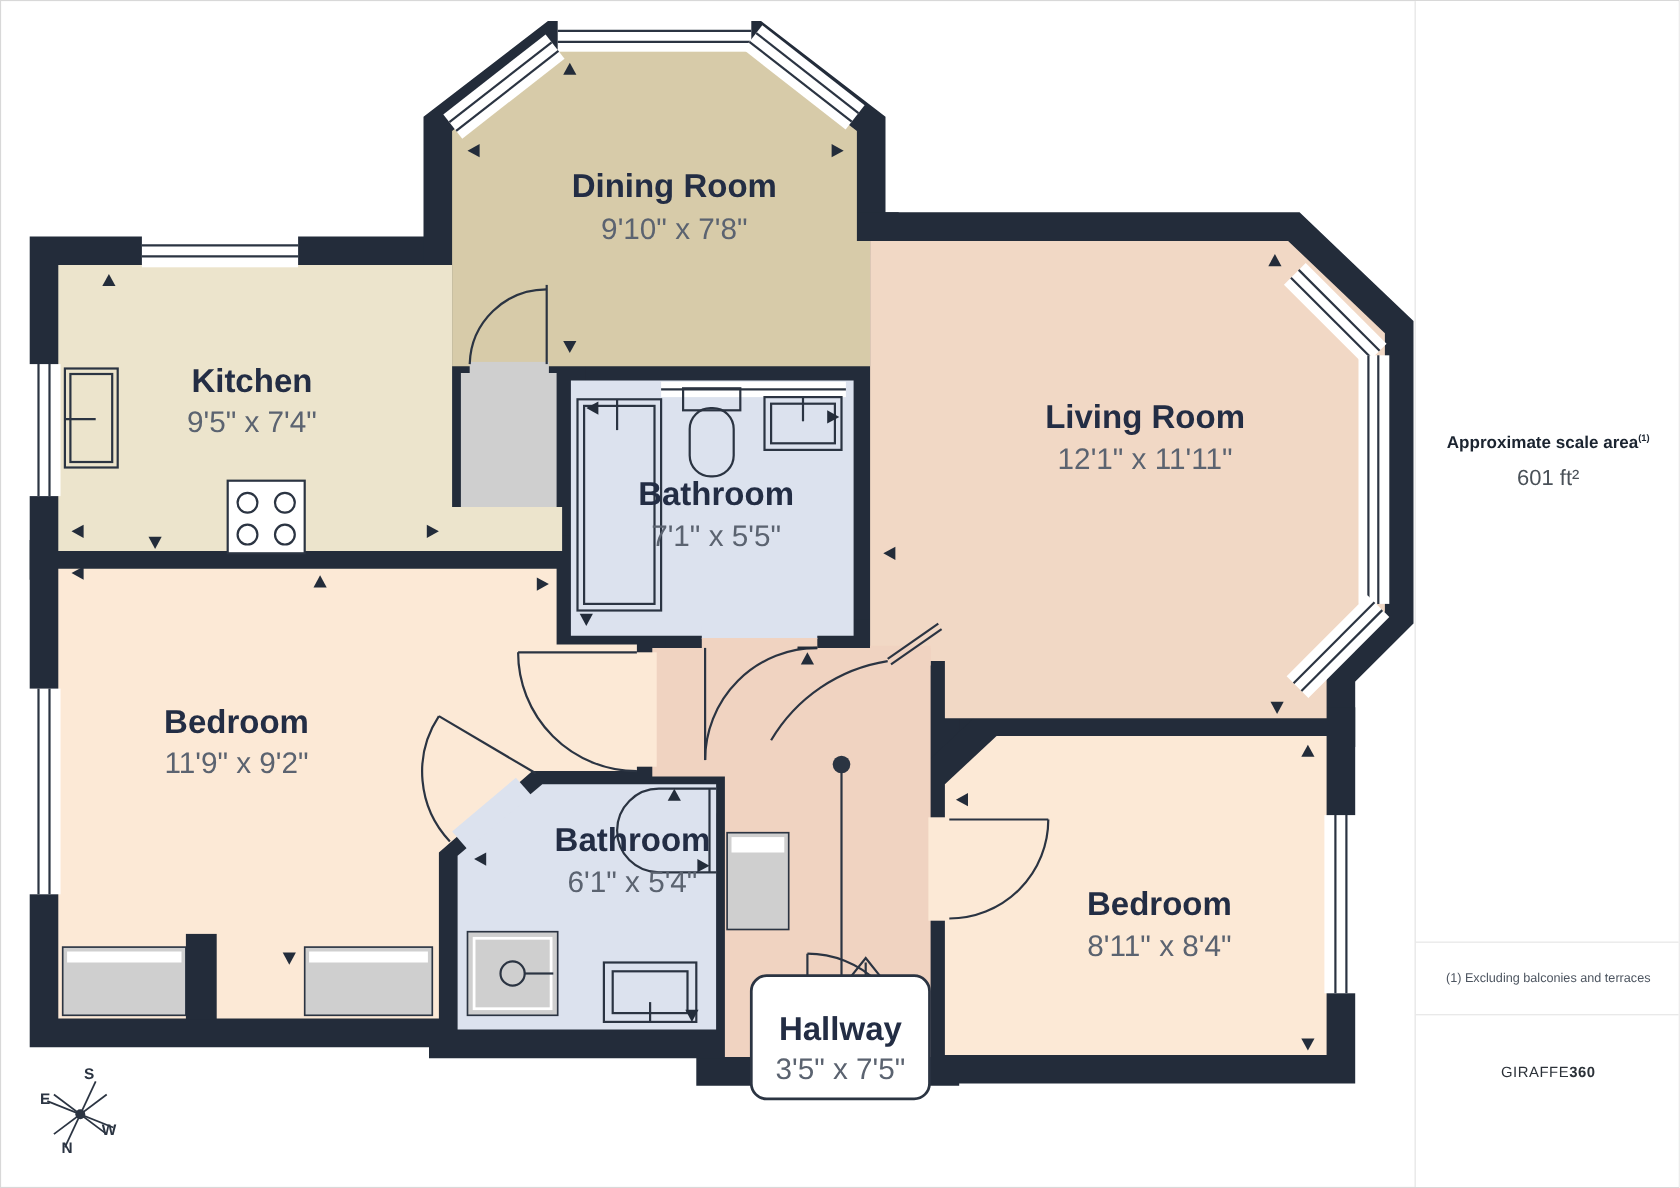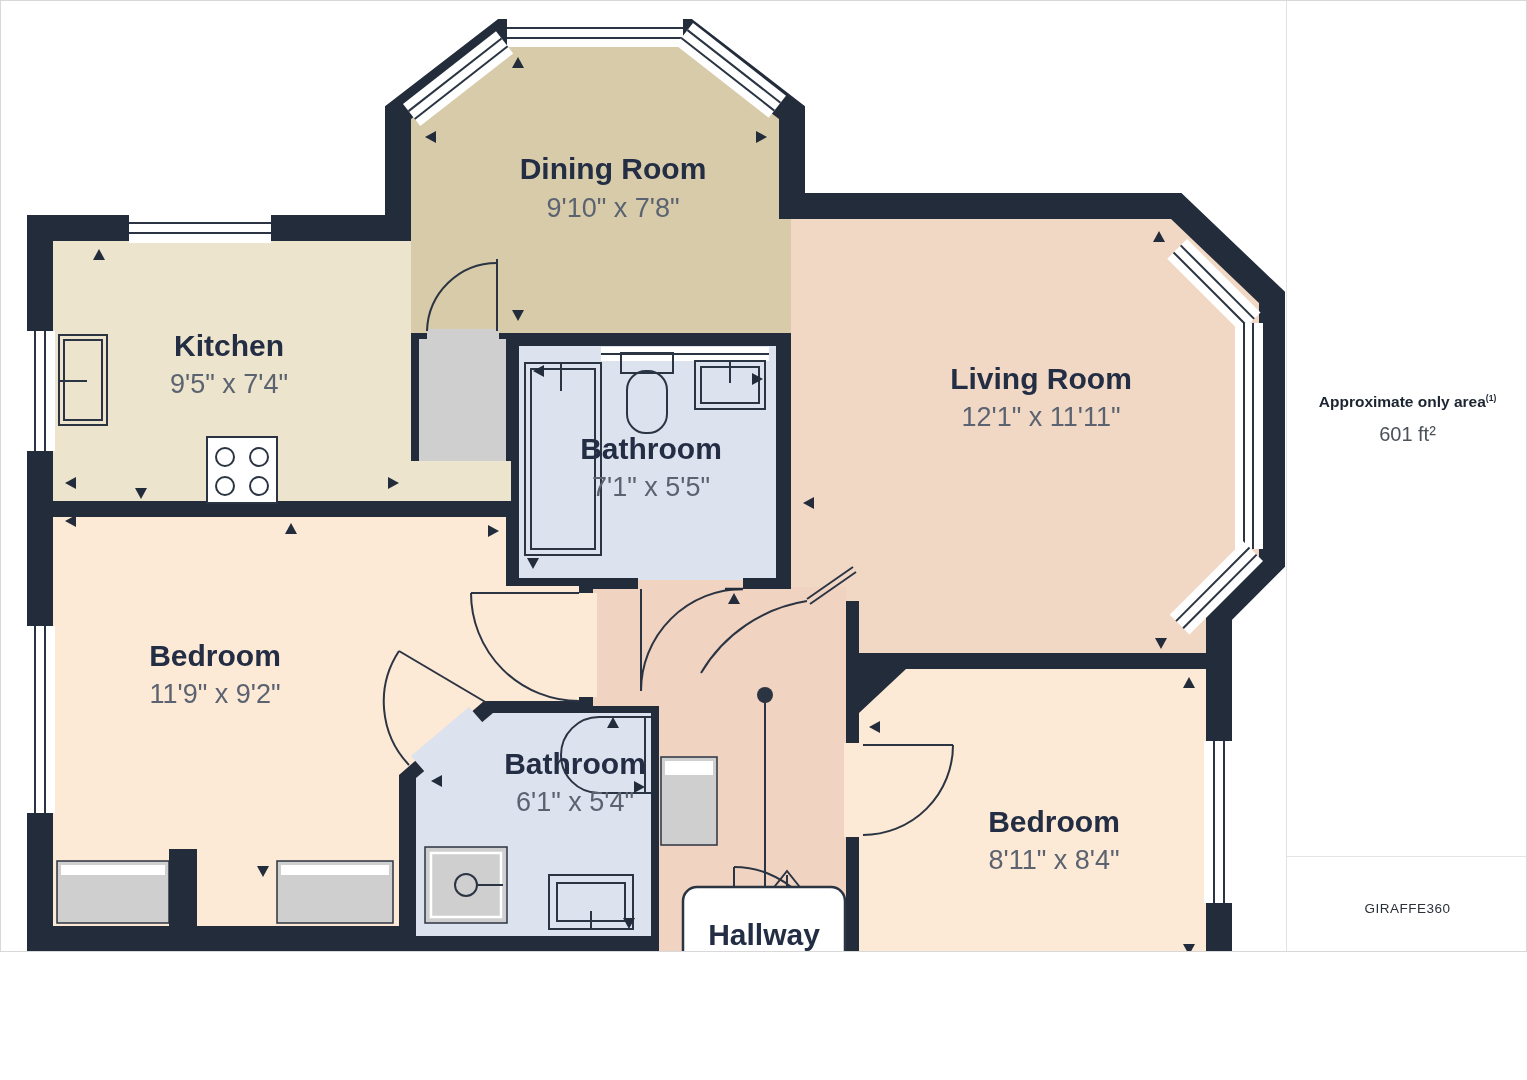--- a/index.html
+++ b/index.html
@@ -1,17 +1,17 @@
 <!DOCTYPE html>
 <html><head>
 <meta charset="utf-8">
 <style>
   html,body{margin:0;padding:0;background:#ffffff;}
   body{font-family:"Liberation Sans", sans-serif;}
-  #page{position:relative;width:1527px;height:952px;background:#ffffff;
+  #page{position:relative;width:1527px;height:1080px;background:#ffffff;
         border:1px solid #d8d8d8;box-sizing:border-box;overflow:hidden;}
   #plan{position:absolute;left:0;top:0;}
 
   
   .halo{fill:#232C3A;stroke:#232C3A;stroke-width:52;stroke-linejoin:miter;}
   .win{fill:#ffffff;}
   .winline{stroke:#2b3442;stroke-width:2;fill:none;}
   .fx{stroke:#2b3442;stroke-width:2;fill:none;}
   .fxw{stroke:#2b3442;stroke-width:2;fill:#ffffff;}
   .fxg{stroke:#2b3442;stroke-width:1.5;fill:#cfcfcf;}
@@ -30,21 +30,21 @@
   .sb-area{margin-top:392px;text-align:center;}
   .sb-area-label{font-size:15.5px;font-weight:bold;color:#1b2430;}
   .sb-area-label sup{font-size:8.5px;}
   .sb-area-value{margin-top:12px;font-size:20px;color:#4a5158;}
   .sb-sec2{height:66px;border-bottom:1px solid #e4e4e4;box-sizing:border-box;
            display:flex;align-items:center;justify-content:center;}
   .sb-footnote{font-size:11.5px;color:#4d5560;text-align:center;padding:0 14px;}
   .sb-sec3{padding:20px 20px 0 20px;text-align:center;}
   .sb-disclaimer{font-size:11.5px;line-height:1.6;color:#4d5560;}
   .sb-brand{margin-top:24px;font-size:13.5px;color:#2b3138;letter-spacing:.5px;}
-  .sb-brand .b{font-weight:normal;}
+  .sb-brand .b{font-weight:bold;}
 </style>
 </head>
 <body>
 
 <div id="page">
 
 <svg id="plan" width="1285" height="1080" viewBox="0 0 1285 1080" xmlns="http://www.w3.org/2000/svg">
   <defs>
     <path id="r-kitchen" d="M52,240 L410,240 L410,460 L510,460 L510,500 L52,500 Z"></path>
     <path id="r-dining" d="M410,332 L410,118 L506,44 L682,44 L778,118 L778,218 L790,218 L790,332 Z"></path>
@@ -319,24 +319,27 @@
     <text class="compass-label" x="40" y="1003">E</text>
     <text class="compass-label" x="98" y="1031">W</text>
     <text class="compass-label" x="60" y="1047">N</text>
   </g>
 </svg>
 
 <div id="sidebar">
   <div class="sb-sec1">
     <div class="sb-area">
       <div class="sb-area-label">
-        <span>Approximate only area</span><sup>(1)</sup>
+        <span>Approximate scale area</span><sup>(1)</sup>
       </div>
       <div class="sb-area-value">601 ft²</div>
     </div>
+  </div>
+  <div class="sb-sec2">
+    <div class="sb-footnote">(1) Excluding balconies and terraces</div>
   </div>
   <div class="sb-sec3">
     <div class="sb-brand">
       <span>GIRAFFE</span><span class="b">360</span>
     </div>
   </div>
 </div>
 
 </div>
 

